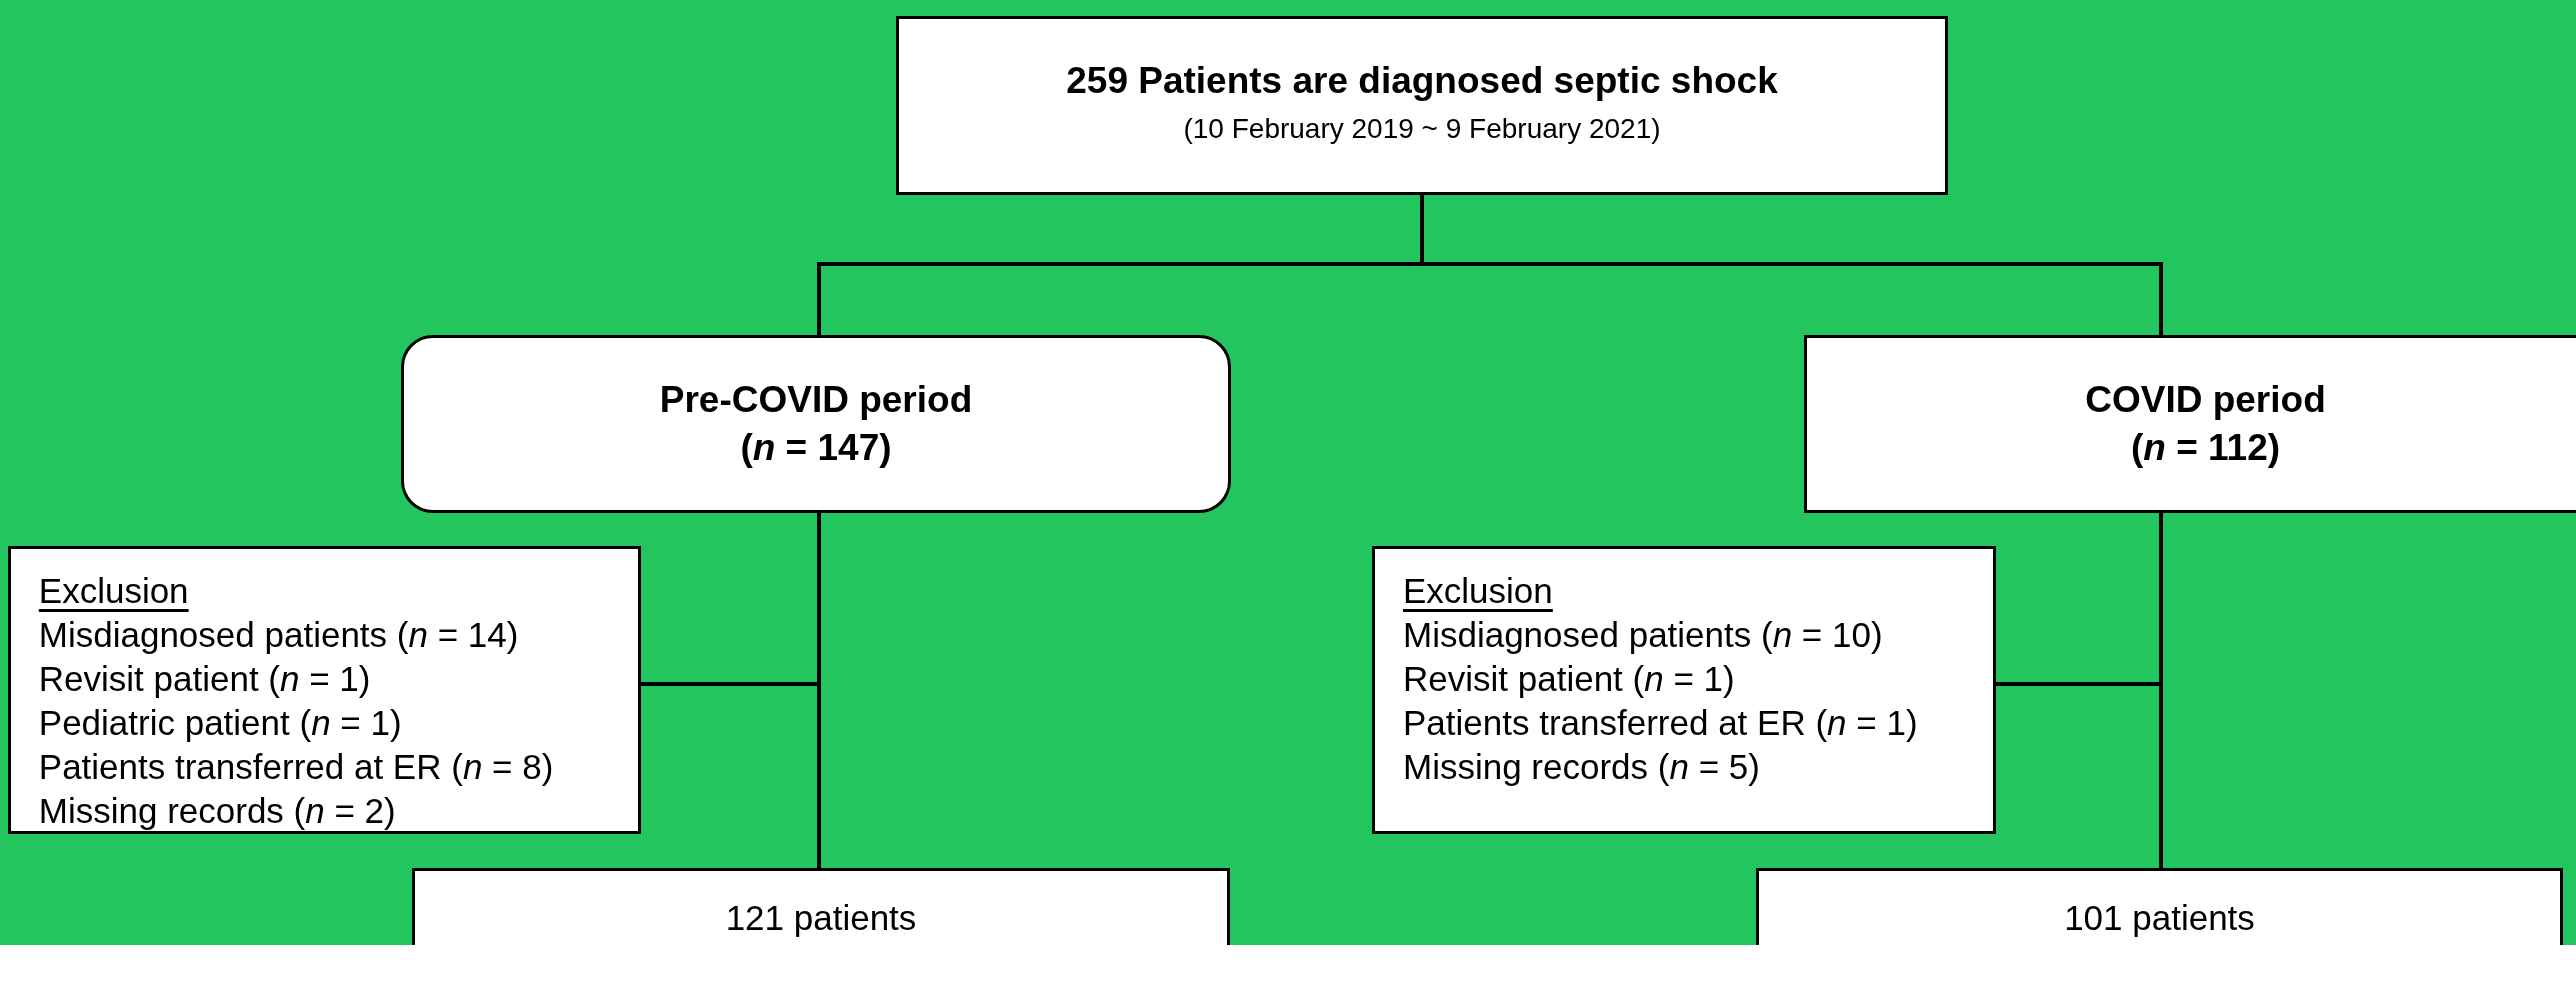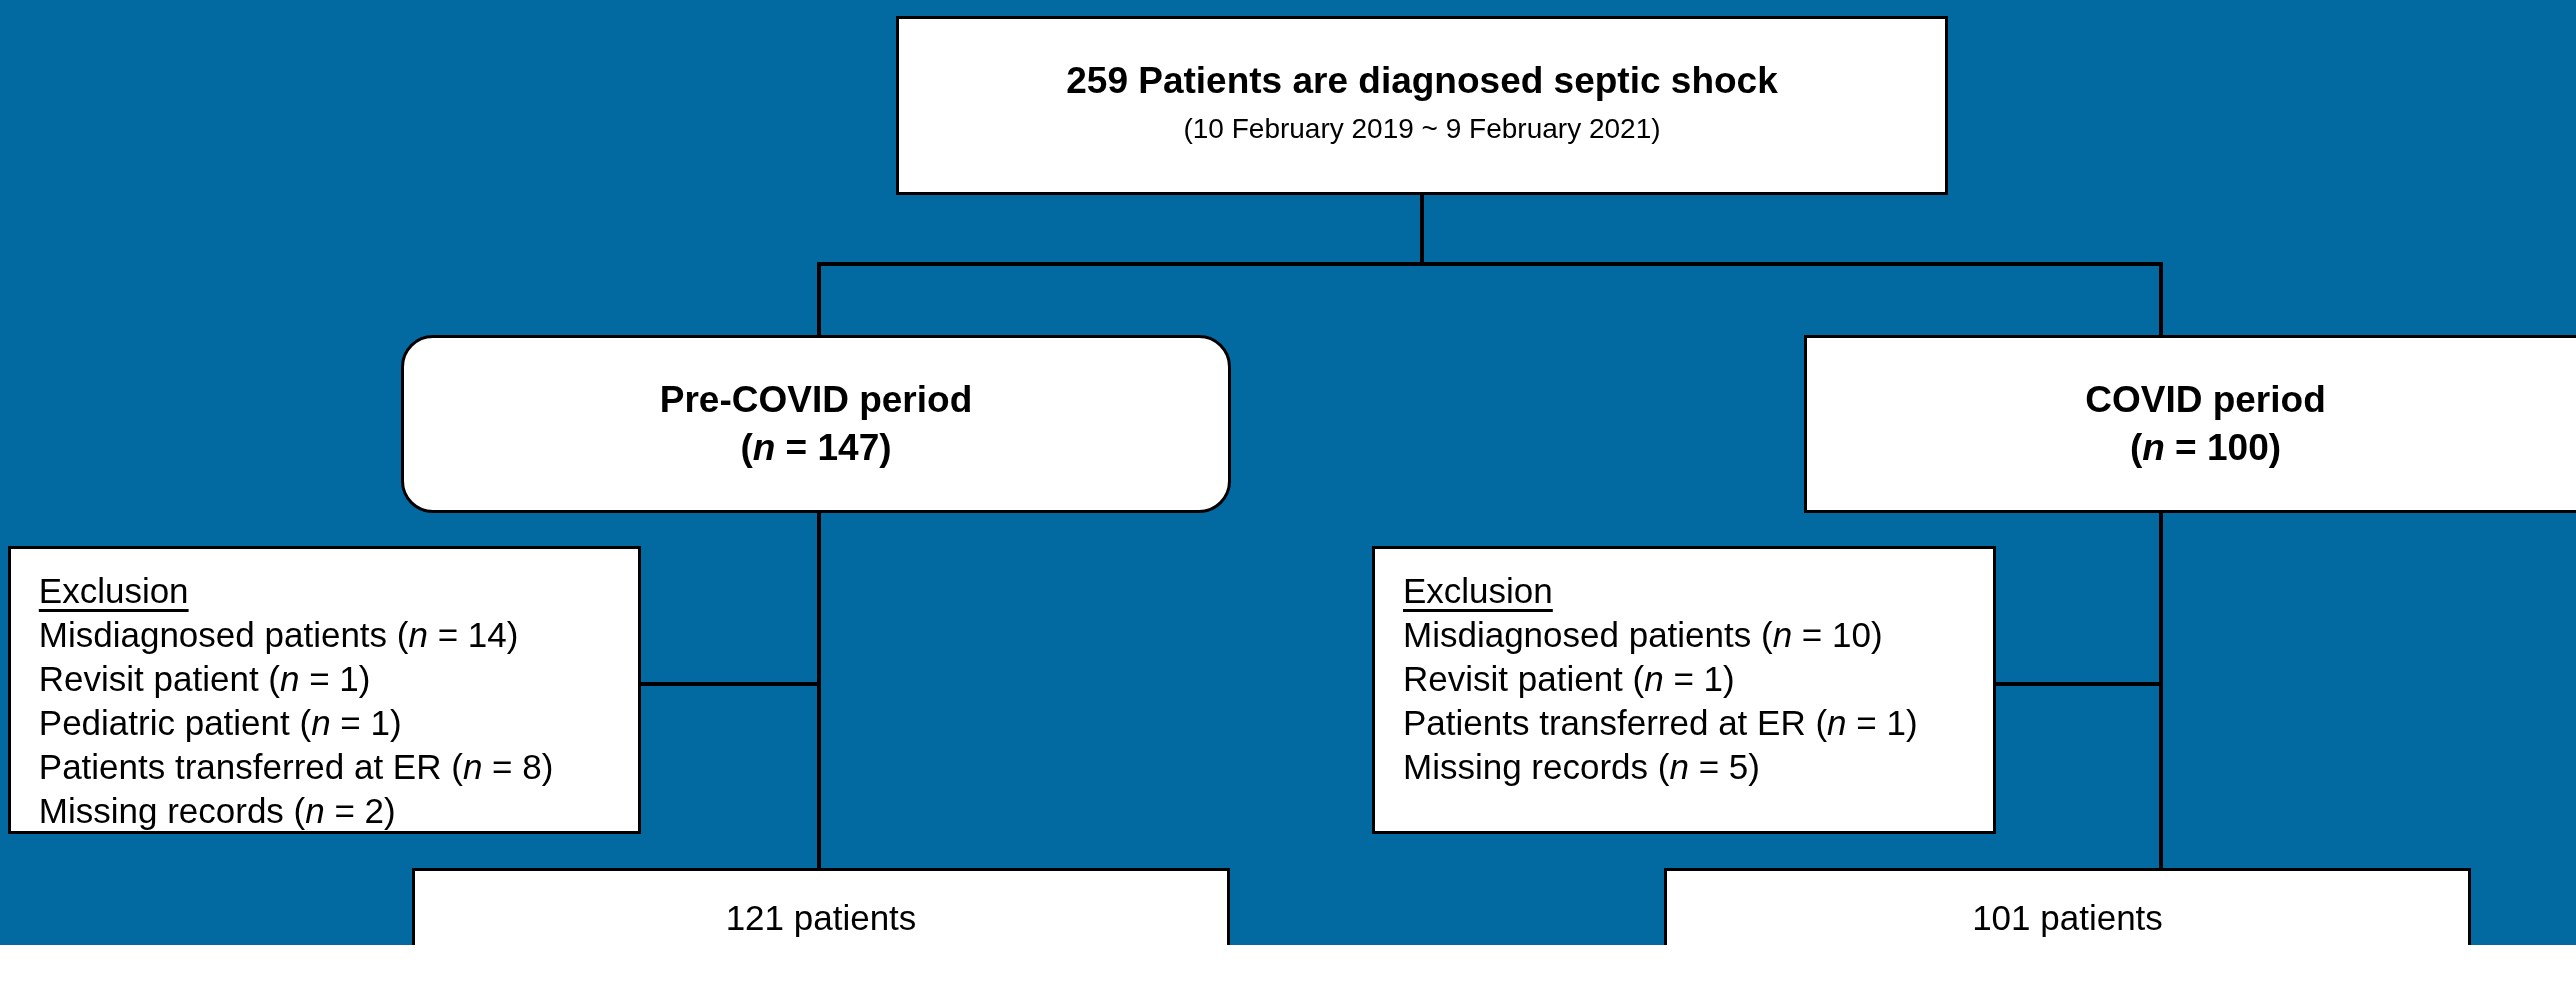--- a/index.html
+++ b/index.html
@@ -2,21 +2,21 @@
 <html style="font-size:12.5px"><head>
 <meta charset="utf-8">
 <style>
   html,body{margin:0;padding:0;background:#ffffff;}
   body{
     width:2576px;height:987px;
     font-family:"Liberation Sans", sans-serif;
     color:#000000;
     -webkit-font-smoothing:antialiased;
   }
-  .diagram{position:relative;width:2576px;height:945px;background:#0369a1;overflow:hidden;}
+  .diagram{position:relative;width:2576px;height:945px;background:#22c55e;overflow:hidden;}
 
   
   .line{position:absolute;background:#000000;}
   .l-top-v  {left:1420px;top:193px;width:3.9px;height:72px;}
   .l-main-h {left:817px;top:262px;width:1346px;height:3.9px;}
   .l-pre-v  {left:817px;top:262px;width:3.9px;height:75px;}
   .l-cov-v  {left:2159px;top:262px;width:3.9px;height:75px;}
   .l-pre-v2 {left:817px;top:511px;width:3.9px;height:358px;}
   .l-cov-v2 {left:2159px;top:511px;width:3.9px;height:358px;}
   .l-excl-l-h{left:639px;top:682px;width:179px;height:3.9px;}
@@ -24,21 +24,21 @@
 
   
   .box{position:absolute;background:#ffffff;border:3.9px solid #000000;box-sizing:border-box;}
   .vcenter{display:flex;flex-direction:column;justify-content:center;align-items:center;text-align:center;}
   .b-top   {left:896px;top:15.6px;width:1052px;height:179px;}
   .b-pre   {left:401px;top:335px;width:830px;height:178px;border-radius:32px;}
   .b-cov   {left:1758px;top:335px;width:803px;height:178px;margin-left:46px;}
   .b-excl-l{left:7.8px;top:546px;width:633px;height:288px;}
   .b-excl-r{left:1372px;top:546px;width:624px;height:288px;}
   .b-res-l {left:412px;top:868px;width:818px;height:99px;}
-  .b-res-r {left:1664px;top:868px;width:807px;height:99px;justify-content:center;}
+  .b-res-r {left:1756px;top:868px;width:807px;height:99px;justify-content:center;}
 
   
   .t-bold{font-weight:700;font-size:37px;line-height:48px;}
   .t-reg{font-weight:400;font-size:28px;line-height:48px;}
   .res{font-size:35px;line-height:39px;}
   .excl{padding:19.5px 15.6px 0 28px;font-size:35px;line-height:44px;}
   .excl-head{text-decoration:underline;text-decoration-thickness:3.1px;text-underline-offset:6.2px;}
   .nvar{font-style:italic;}
 </style>
 </head>
@@ -60,21 +60,21 @@
     <div class="t-reg">(10 February 2019 ~ 9 February 2021)</div>
   </div>
 
   <div class="box vcenter b-pre">
     <div class="t-bold">Pre-COVID period</div>
     <div class="t-bold"><span>(</span><span class="nvar">n</span><span> = 147)</span></div>
   </div>
 
   <div class="box vcenter b-cov">
     <div class="t-bold">COVID period</div>
-    <div class="t-bold"><span>(</span><span class="nvar">n</span><span> = 100)</span></div>
+    <div class="t-bold"><span>(</span><span class="nvar">n</span><span> = 112)</span></div>
   </div>
 
   <div class="box excl b-excl-l">
     <div><span class="excl-head">Exclusion</span></div>
     <div class="excl-item"><span>Misdiagnosed patients (</span><span class="nvar">n</span><span> = 14)</span></div>
     <div class="excl-item"><span>Revisit patient (</span><span class="nvar">n</span><span> = 1)</span></div>
     <div class="excl-item"><span>Pediatric patient (</span><span class="nvar">n</span><span> = 1)</span></div>
     <div class="excl-item"><span>Patients transferred at ER (</span><span class="nvar">n</span><span> = 8)</span></div>
     <div class="excl-item"><span>Missing records (</span><span class="nvar">n</span><span> = 2)</span></div>
   </div>

